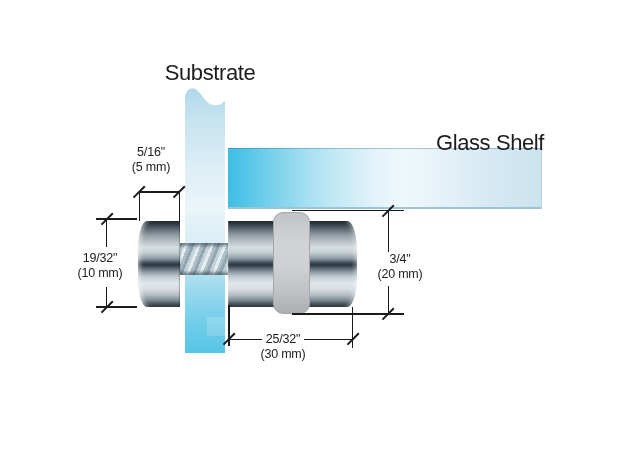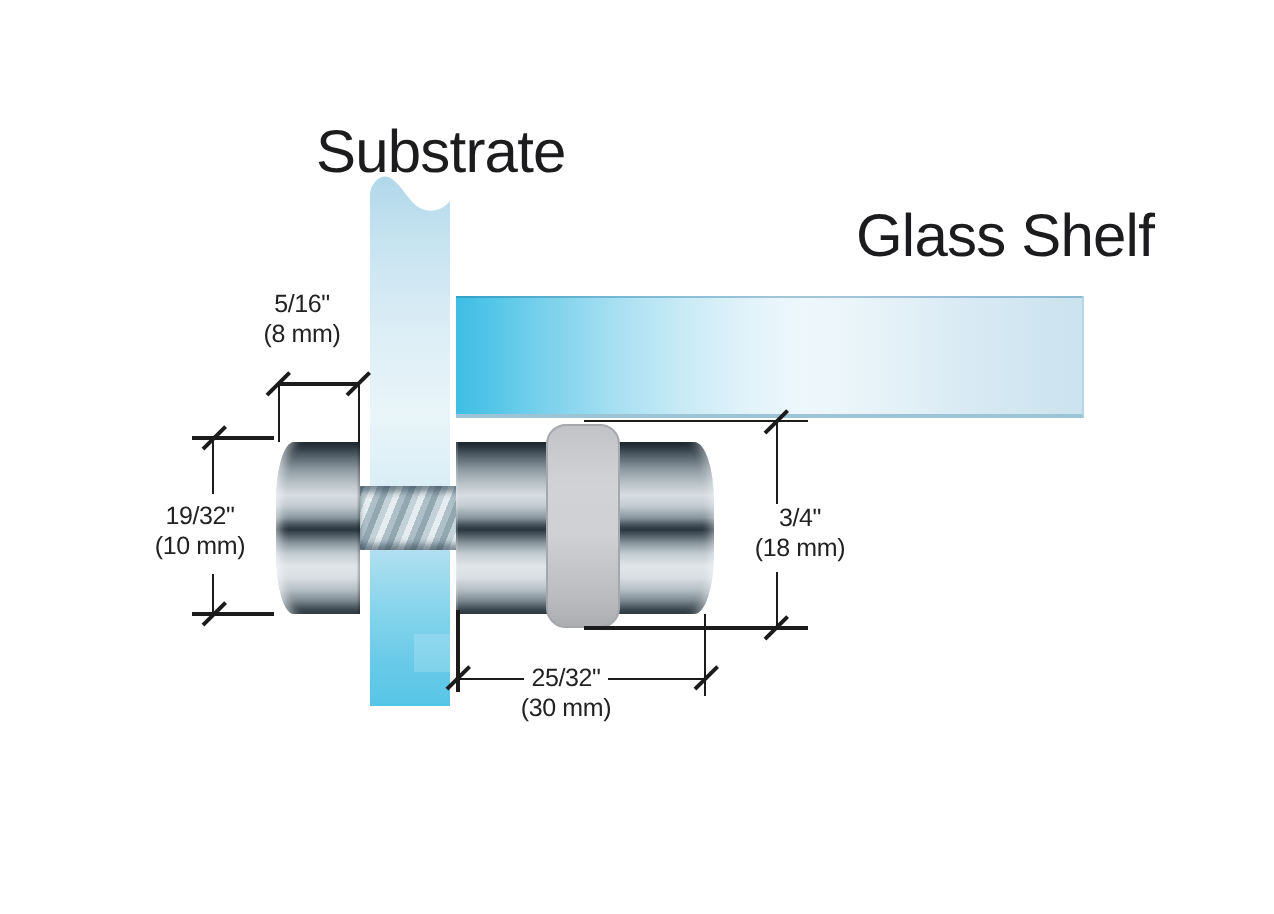--- a/index.html
+++ b/index.html
@@ -44,21 +44,21 @@
     background:linear-gradient(180deg,#c2c3c7,#d2d3d7 30%,#cfd0d4 55%,#bfc0c4 80%,#adaeb2 100%);
     border:1px solid #a6a7ab;border-radius:10px;
   }
   
   .hl,.vl,.tick{position:absolute;background:var(--line,#1b1b1b);z-index:6;}
   .hl{height:1.2px;}
   .vl{width:1.2px;}
   .tick{width:16px;height:1.6px;transform:rotate(-45deg);}
   
   .title{
-    position:absolute;z-index:7;color:#1c1c1e;font-size:30px;letter-spacing:-.4px;
+    position:absolute;z-index:7;color:#1c1c1e;font-size:22px;letter-spacing:-.4px;
     text-align:center;white-space:nowrap;
   }
   .dim-label{
     position:absolute;z-index:7;color:var(--text,#222);font-size:12.5px;line-height:15px;
     text-align:center;white-space:nowrap;letter-spacing:-.2px;
   }
   .dim-label span{display:block;}
 </style>
 </head>
 <body>
@@ -113,35 +113,35 @@
   <div class="tick" style="left:380px;top:312.6px;"></div>
 
   <div class="vl" style="left:228.4px;top:305px;height:41px;"></div>
   <div class="vl" style="left:352.2px;top:307px;height:41px;"></div>
   <div class="hl" style="left:229px;top:338.6px;width:33px;"></div>
   <div class="hl" style="left:304px;top:338.6px;width:49px;"></div>
   <div class="tick" style="left:221px;top:338.2px;"></div>
   <div class="tick" style="left:345px;top:338.2px;"></div>
 
   <div class="title" style="left:158px;top:60px;width:104px;">Substrate</div>
-  <div class="title" style="left:428px;top:102px;width:124px;">Glass Shelf</div>
+  <div class="title" style="left:428px;top:130px;width:124px;">Glass Shelf</div>
 
   <div class="dim-label" style="left:120px;top:145px;width:62px;">
     <span>5/16"</span>
-    <span>(8 mm)</span>
+    <span>(5 mm)</span>
   </div>
 
   <div class="dim-label" style="left:66px;top:251px;width:68px;">
     <span>19/32"</span>
     <span>(10 mm)</span>
   </div>
 
   <div class="dim-label" style="left:366px;top:252px;width:68px;">
     <span>3/4"</span>
-    <span>(18 mm)</span>
+    <span>(20 mm)</span>
   </div>
 
   <div class="dim-label" style="left:248px;top:332px;width:70px;">
     <span>25/32"</span>
     <span>(30 mm)</span>
   </div>
 
 </div>
 
 </body></html>

